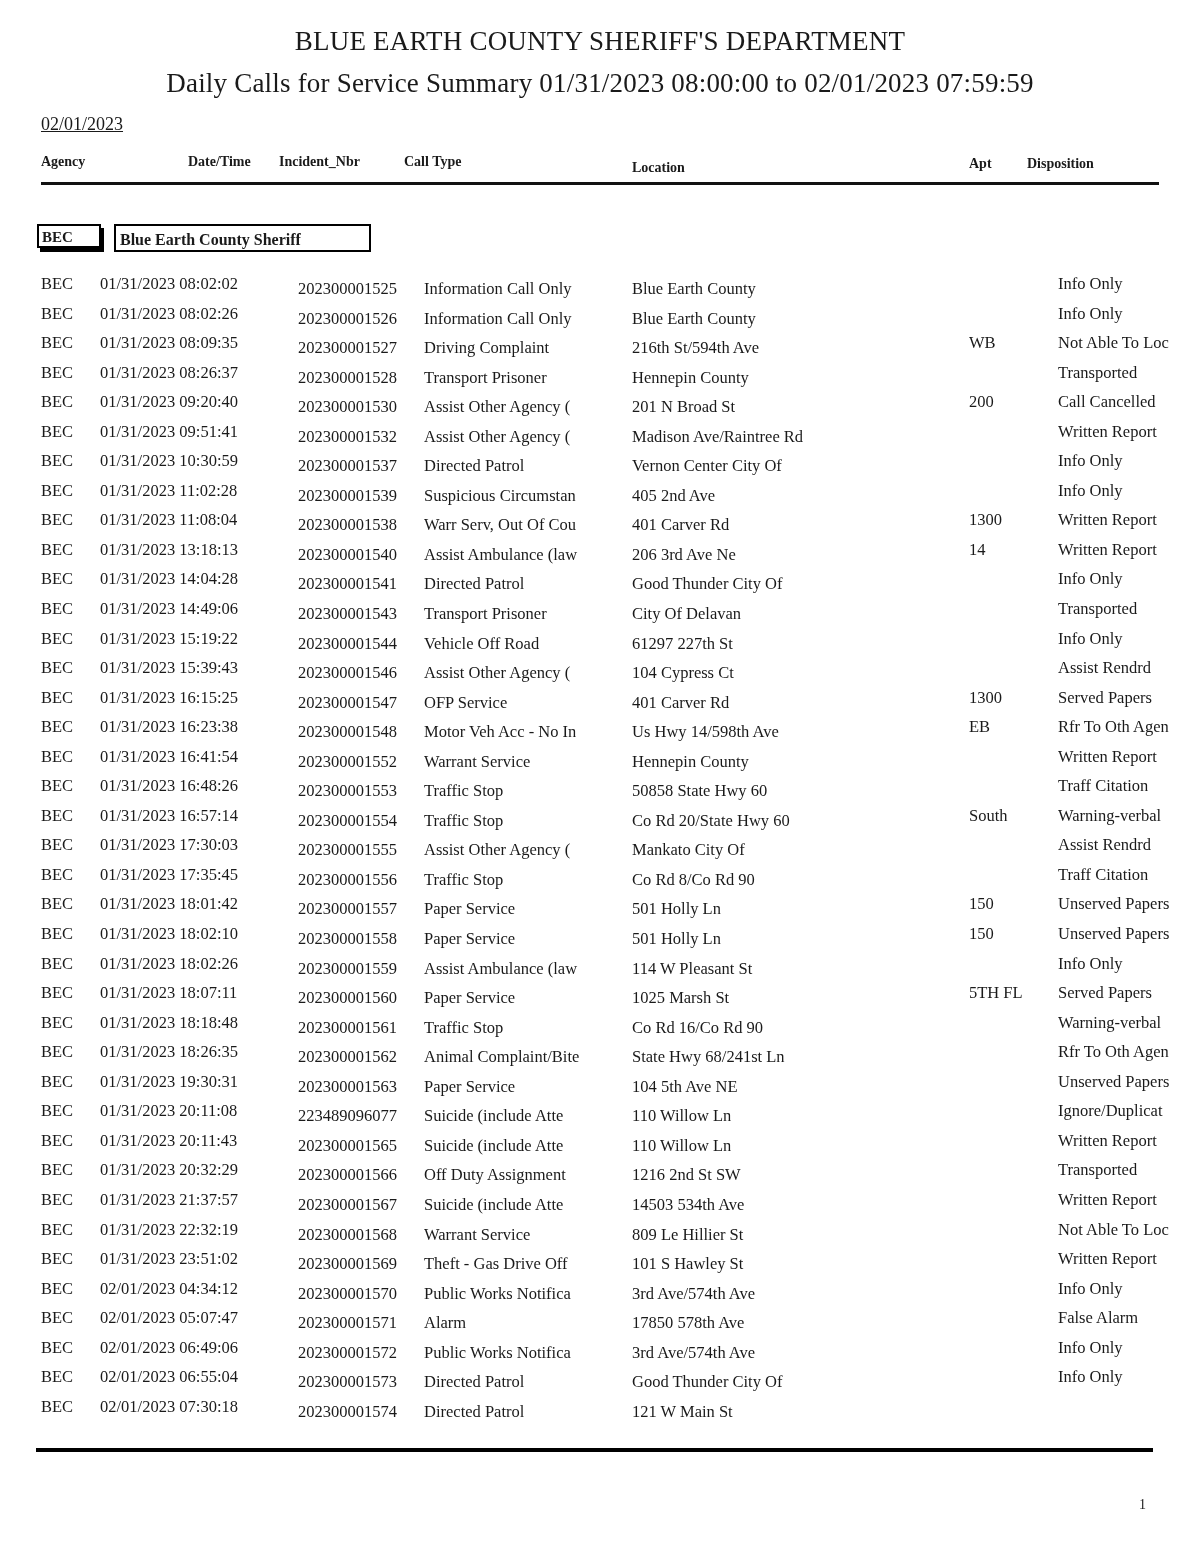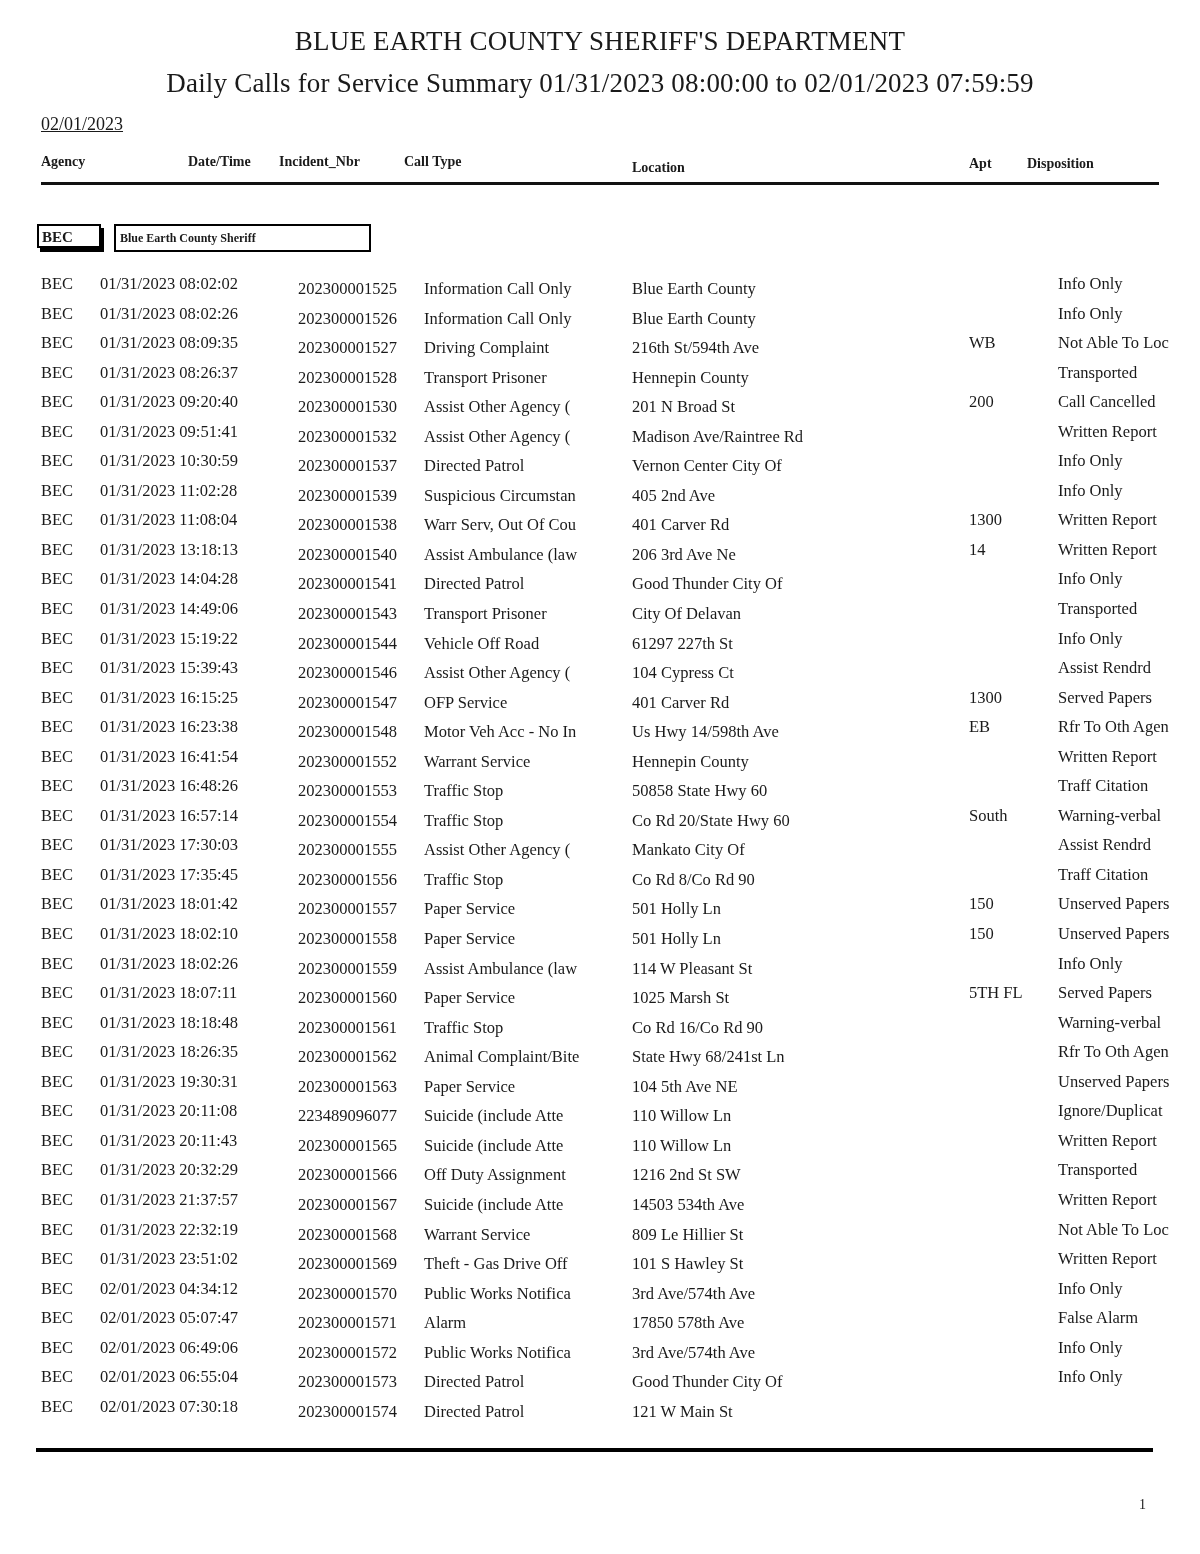--- a/index.html
+++ b/index.html
@@ -4,21 +4,21 @@
   <style>
     html, body { margin: 0; padding: 0; background: #ffffff; }
     body { width: 1200px; height: 1554px; position: relative; font-family: "Liberation Serif", "DejaVu Serif", serif; color: #1a1a1a; overflow: hidden; }
     .title { position: absolute; left: 0; width: 1200px; text-align: center; font-size: 27px; letter-spacing: 0.2px; }
     .title1 { top: 26px; }
     .title2 { top: 68px; font-family: Liberation Serif, serif; }
     .print-date { position: absolute; left: 41px; top: 114px; font-size: 18px; text-decoration: underline; }
     .hdr { position: absolute; font-weight: bold; font-size: 14px; }
     .hdr-line { position: absolute; left: 41px; width: 1118px; top: 182px; height: 3px; background: #111; }
     .agency-box { position: absolute; left: 37px; top: 224px; width: 64px; height: 24px; border: 2px solid #000; box-shadow: 3px 4px 0 #000; font-weight: bold; font-size: 15px; box-sizing: border-box; padding: 3px 0 0 3px; background: #fff; }
-    .agency-name-box { position: absolute; left: 114px; top: 224px; width: 257px; height: 28px; border: 2px solid #000; font-weight: bold; font-size: 12px; box-sizing: border-box; padding: 5px 0 0 4px; }
+    .agency-name-box { position: absolute; left: 114px; top: 224px; width: 257px; height: 28px; border: 2px solid #000; font-weight: bold; font-size: 16px; box-sizing: border-box; padding: 5px 0 0 4px; }
     .rows { position: absolute; left: 0; top: 274px; width: 1200px; }
     .row { position: relative; height: 29.55px; font-size: 16.5px; }
     .row span { position: absolute; white-space: nowrap; }
     .c-agency { left: 41px; top: 0; }
     .c-dt { left: 100px; top: 0; }
     .c-inc { left: 270px; top: 5px; margin-left: 28px; }
     .c-type { left: 424px; top: 5px; }
     .c-loc { left: 632px; top: 5px; }
     .c-apt { left: 969px; top: 0; }
     .c-disp { left: 1058px; top: 0; }

